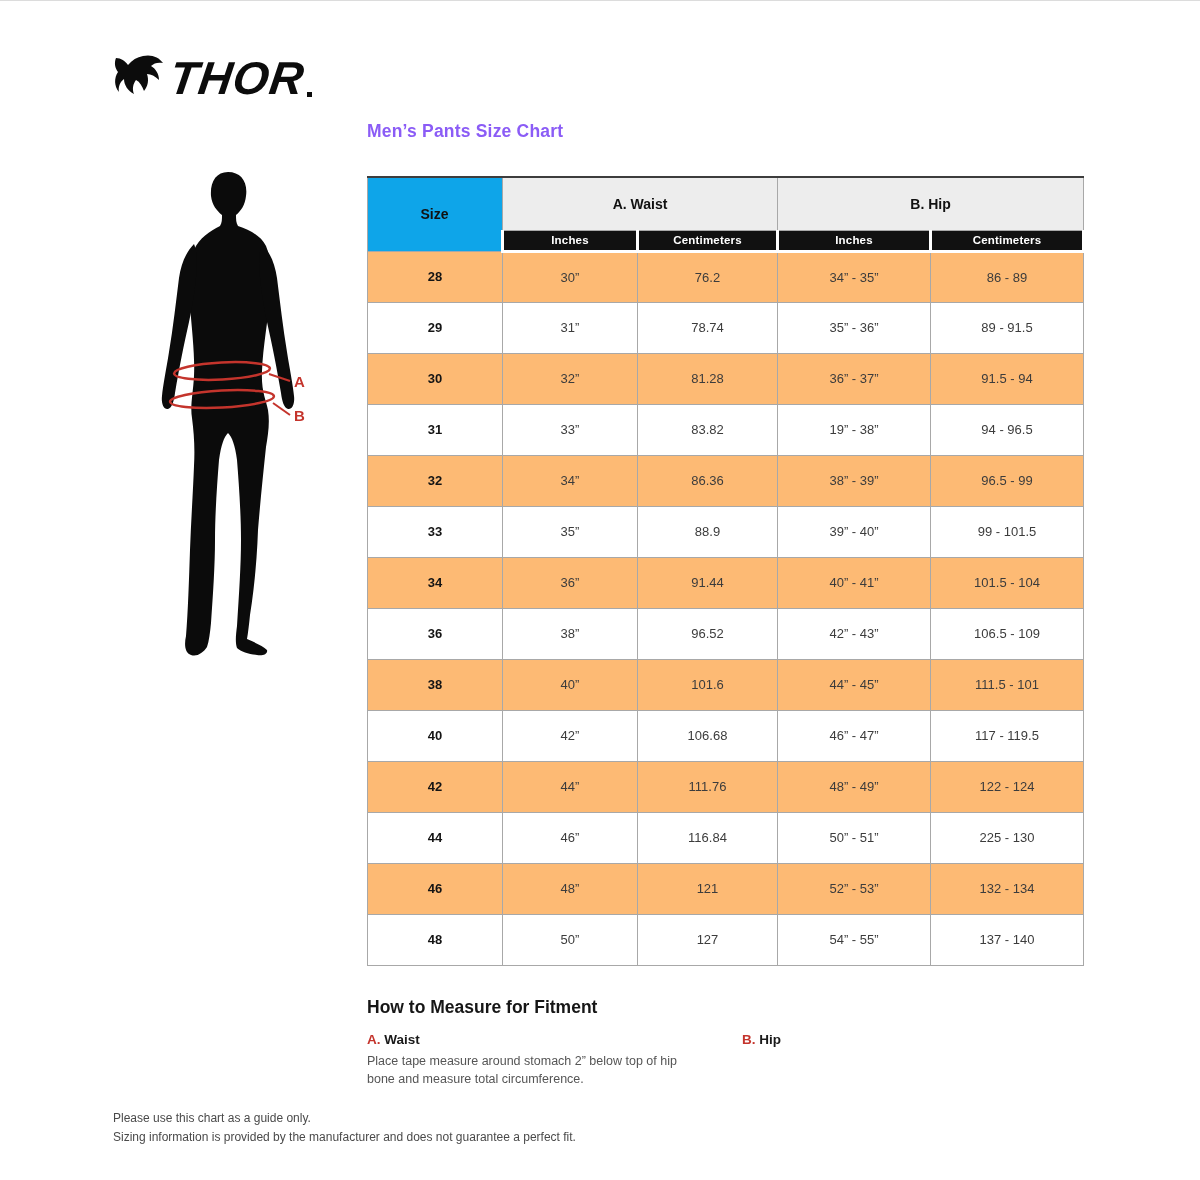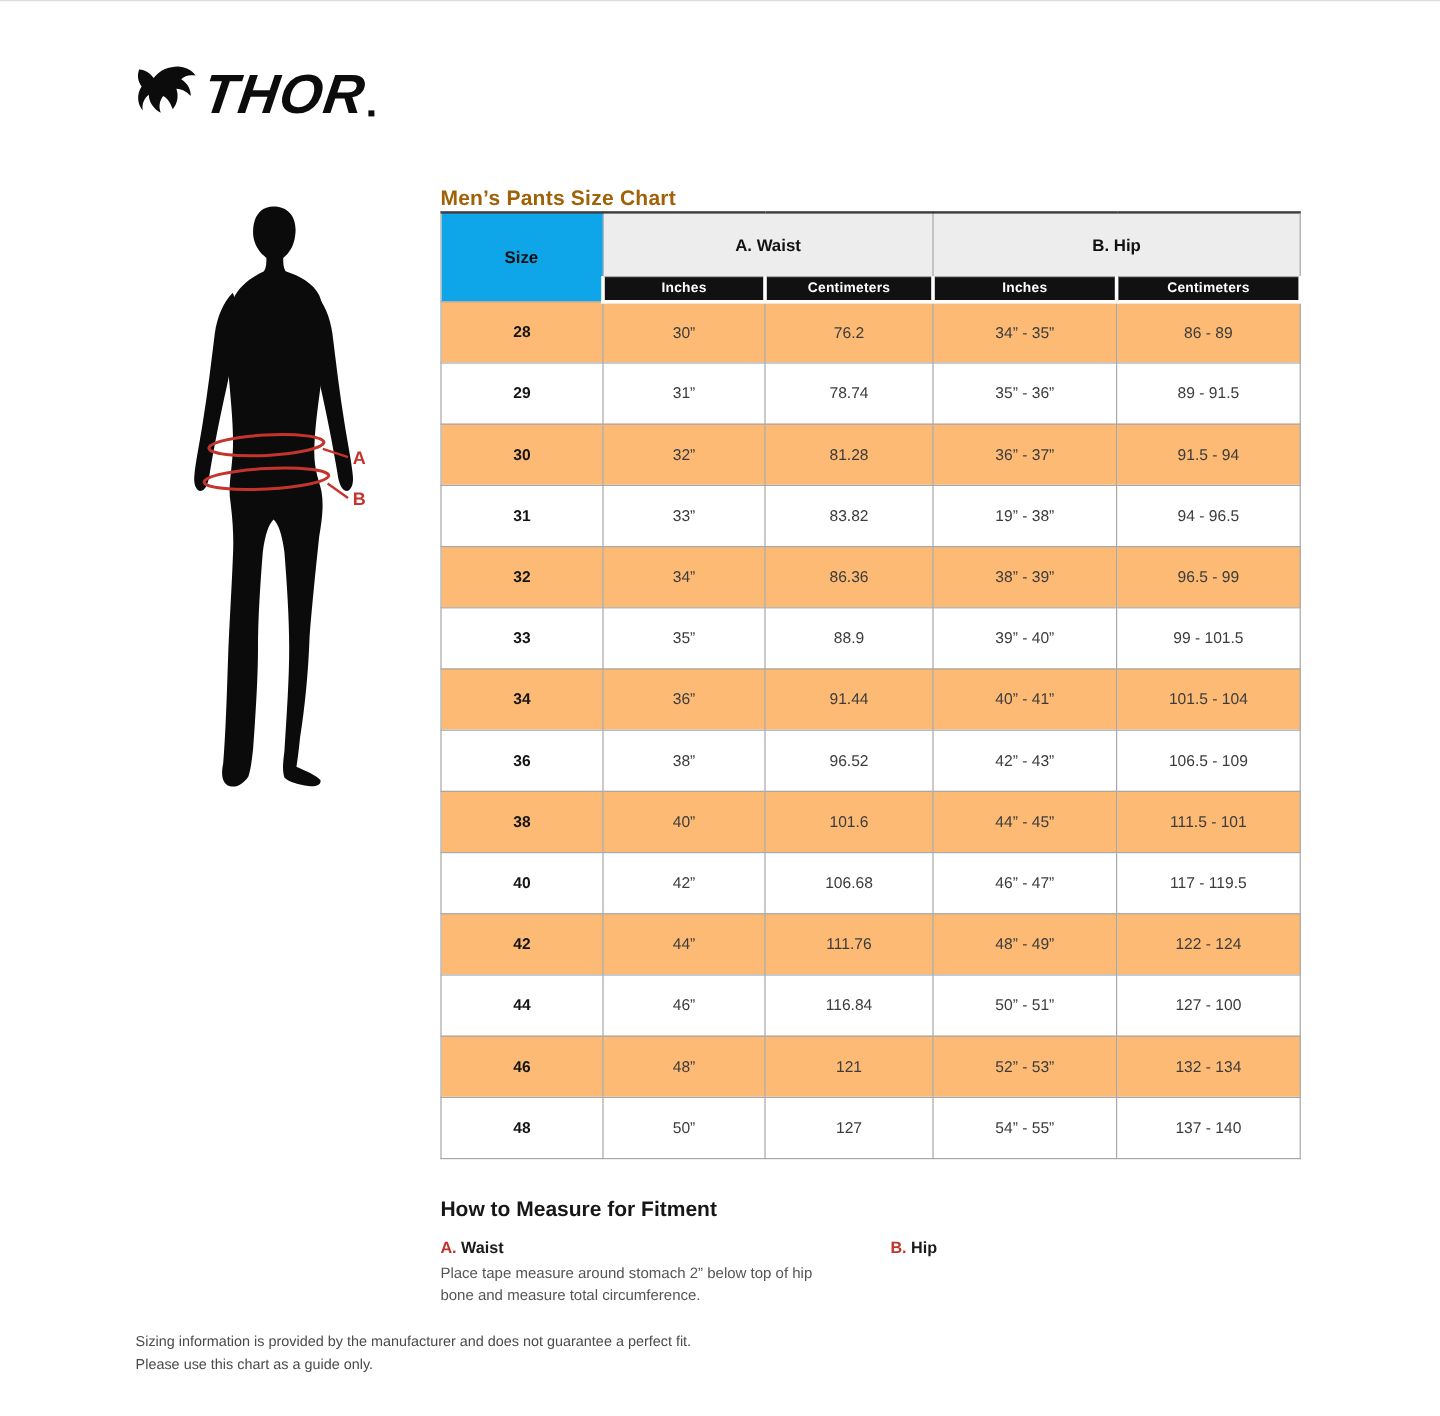--- a/index.html
+++ b/index.html
@@ -15,22 +15,22 @@
   .logo svg { display:block; }
   .logo-word {
     font-style:italic; font-weight:bold; font-size:46px; line-height:1;
     letter-spacing:1px; color:#0c0c0c; transform:skewX(-8deg);
     margin-left:4px; font-family:"Liberation Sans", sans-serif;
   }
   .logo-dot { width:5px; height:5px; background:#0c0c0c; align-self:flex-end; margin:0 0 6px 3px; }
 
   
   .chart-title {
-    position:absolute; left:367px; top:154px;
-    font-size:17.5px; font-weight:bold; color:#a16207; letter-spacing:.2px;
+    position:absolute; left:367px; top:120px;
+    font-size:17.5px; font-weight:bold; color:#8b5cf6; letter-spacing:.2px;
   }
 
   
   .figure { position:absolute; left:150px; top:165px; }
 
   
   table.size-table {
     position:absolute; left:367px; top:175px; width:716px;
     border-collapse:collapse; table-layout:fixed;
     border:1px solid #a8a8a8; border-top:2px solid #3d3d3d;
@@ -222,21 +222,21 @@
           <td>44”</td>
           <td>111.76</td>
           <td>48” - 49”</td>
           <td>122 - 124</td>
         </tr>
         <tr>
           <td class="size-cell">44</td>
           <td>46”</td>
           <td>116.84</td>
           <td>50” - 51”</td>
-          <td>127 - 100</td>
+          <td>225 - 130</td>
         </tr>
         <tr class="shade">
           <td class="size-cell">46</td>
           <td>48”</td>
           <td>121</td>
           <td>52” - 53”</td>
           <td>132 - 134</td>
         </tr>
         <tr>
           <td class="size-cell">48</td>
@@ -253,17 +253,17 @@
   <div class="measure-col waist">
     <h3><span class="letter">A.</span><span> Waist</span></h3>
     <p>Place tape measure around stomach 2” below top of hip bone and measure total circumference.</p>
   </div>
 
   <div class="measure-col hip">
     <h3><span class="letter">B.</span><span> Hip</span></h3>
   </div>
 
   <div class="disclaimer">
+    <div>Please use this chart as a guide only.</div>
     <div>Sizing information is provided by the manufacturer and does not guarantee a perfect fit.</div>
-    <div>Please use this chart as a guide only.</div>
   </div>
 
 </div>
 
 </body></html>

